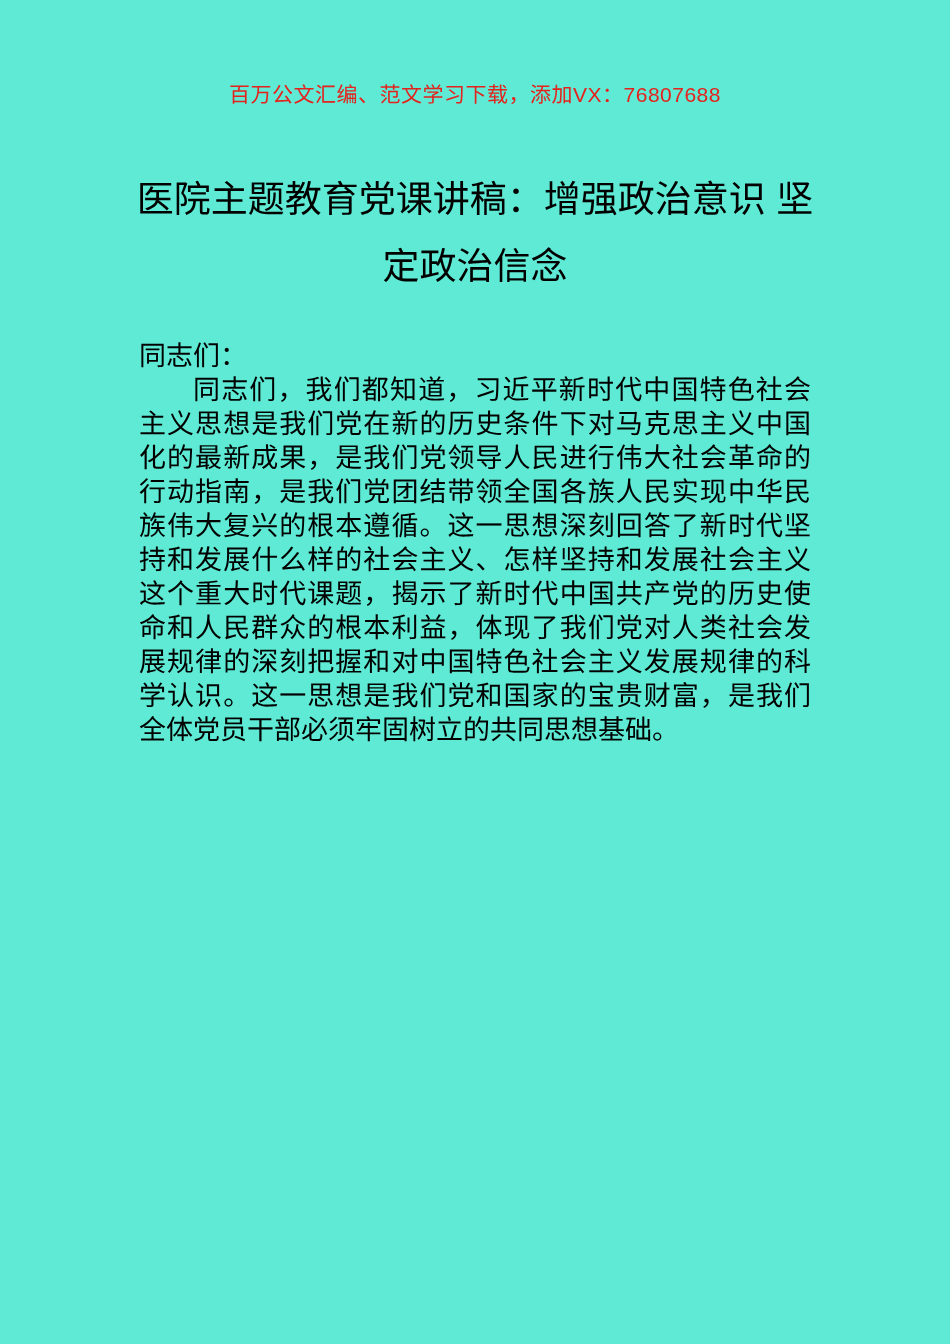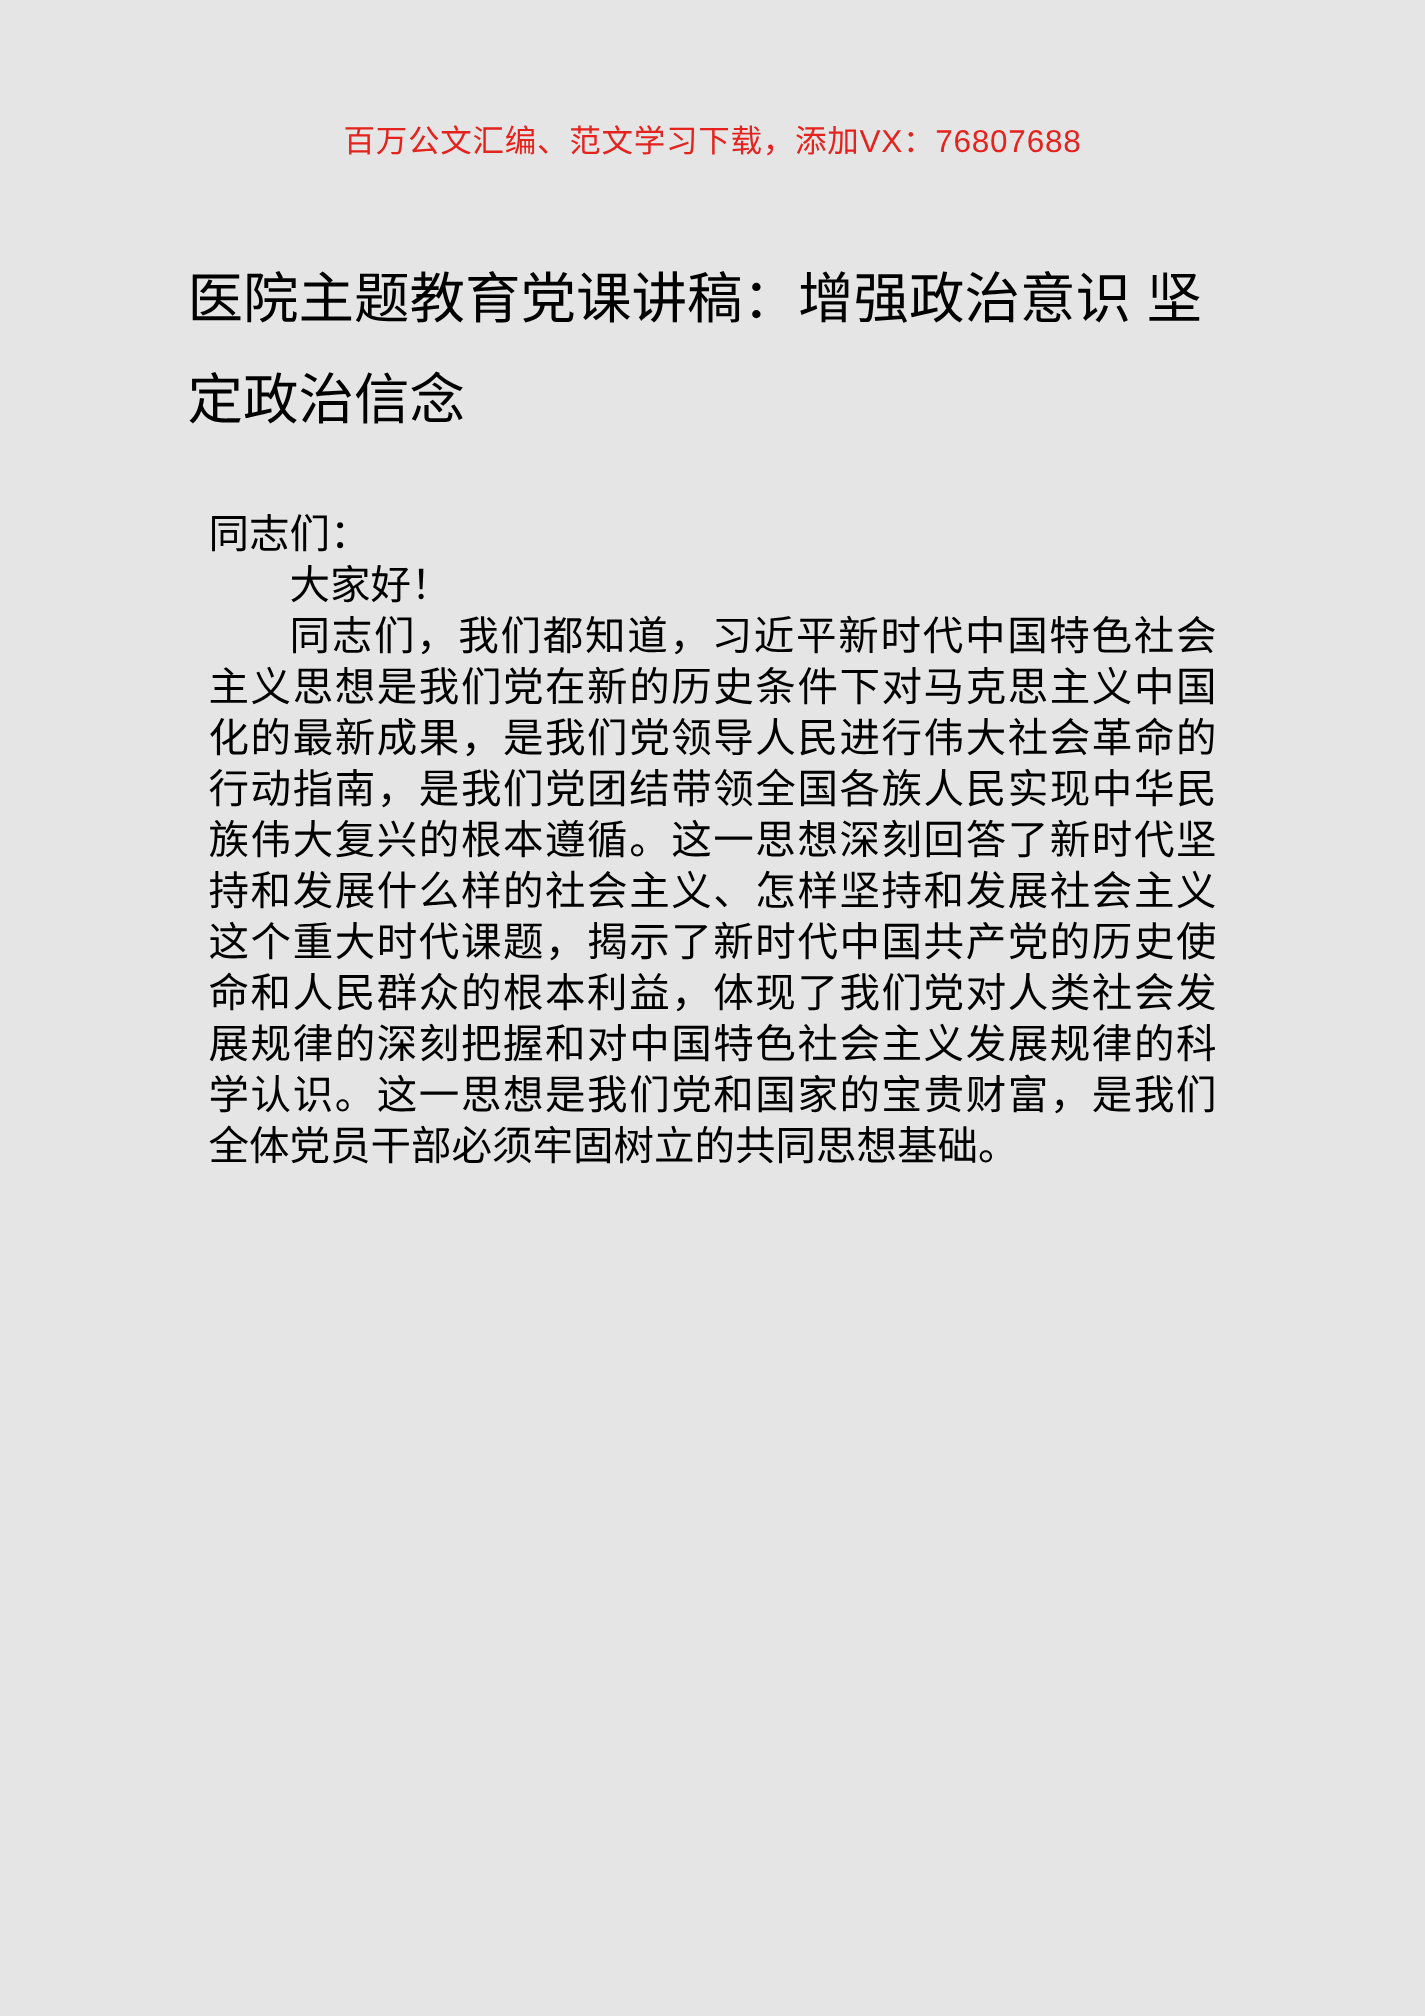--- a/index.html
+++ b/index.html
@@ -4,37 +4,38 @@
 <style>
   html, body {
     margin: 0;
     padding: 0;
     background: #ffffff;
   }
   .page {
     position: relative;
     width: 950px;
     height: 1344px;
-    background: #e5e5e5;
+    background: #5eead4;
     overflow: hidden;
     font-family: "Liberation Sans", sans-serif;
     color: #000000;
   }
   .promo-banner {
     margin: 0;
     padding-top: 83px;
     text-align: center;
     font-size: 21px;
     line-height: 24px;
     color: #e4231e; 
     letter-spacing: 0.5px;
   }
   .doc-title {
     width: 700px;
     margin: 59px auto 0 auto;
+    text-align: center;
     font-size: 37px;
     line-height: 67px;
     font-weight: 400;
     color: #000000;
   }
   .doc-body {
     width: 672px;
     margin: 39px auto 0 auto;
     font-size: 27px;
     line-height: 34px;
@@ -53,17 +54,16 @@
 <body>
 
 <div class="page">
 
   <p class="promo-banner" style="color: rgb(228, 35, 30);">百万公文汇编、范文学习下载，添加VX：76807688</p>
 
   <h1 class="doc-title">医院主题教育党课讲稿：增强政治意识 坚定政治信念</h1>
 
   <div class="doc-body">
     <p>同志们：</p>
-    <p class="indented">大家好！</p>
     <p class="indented">同志们，我们都知道，习近平新时代中国特色社会主义思想是我们党在新的历史条件下对马克思主义中国化的最新成果，是我们党领导人民进行伟大社会革命的行动指南，是我们党团结带领全国各族人民实现中华民族伟大复兴的根本遵循。这一思想深刻回答了新时代坚持和发展什么样的社会主义、怎样坚持和发展社会主义这个重大时代课题，揭示了新时代中国共产党的历史使命和人民群众的根本利益，体现了我们党对人类社会发展规律的深刻把握和对中国特色社会主义发展规律的科学认识。这一思想是我们党和国家的宝贵财富，是我们全体党员干部必须牢固树立的共同思想基础。</p>
   </div>
 
 </div>
 
 </body></html>

